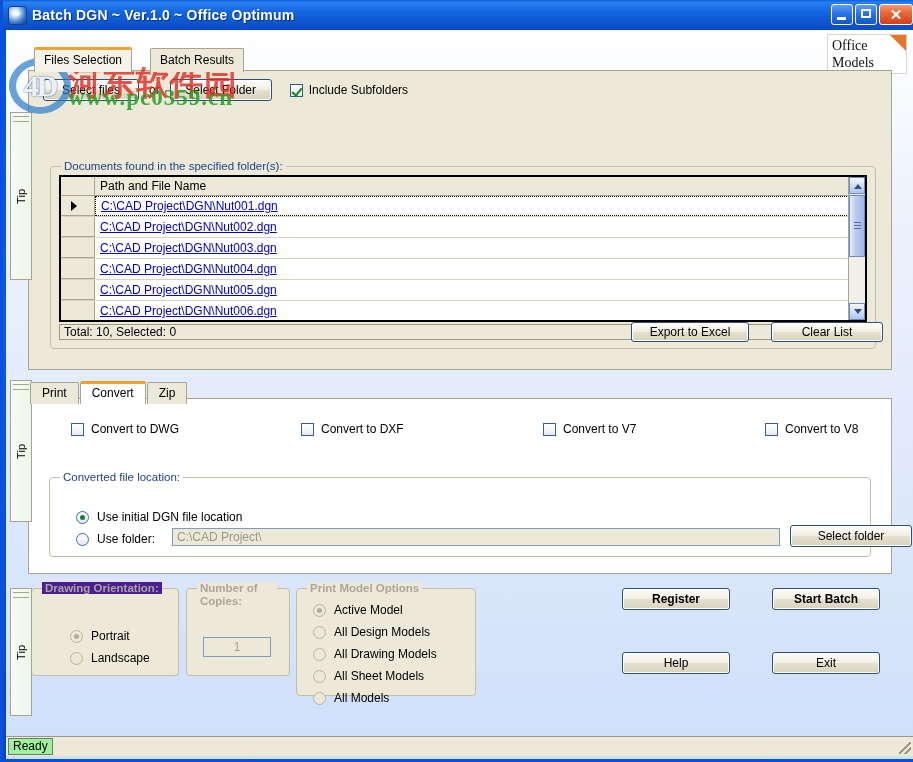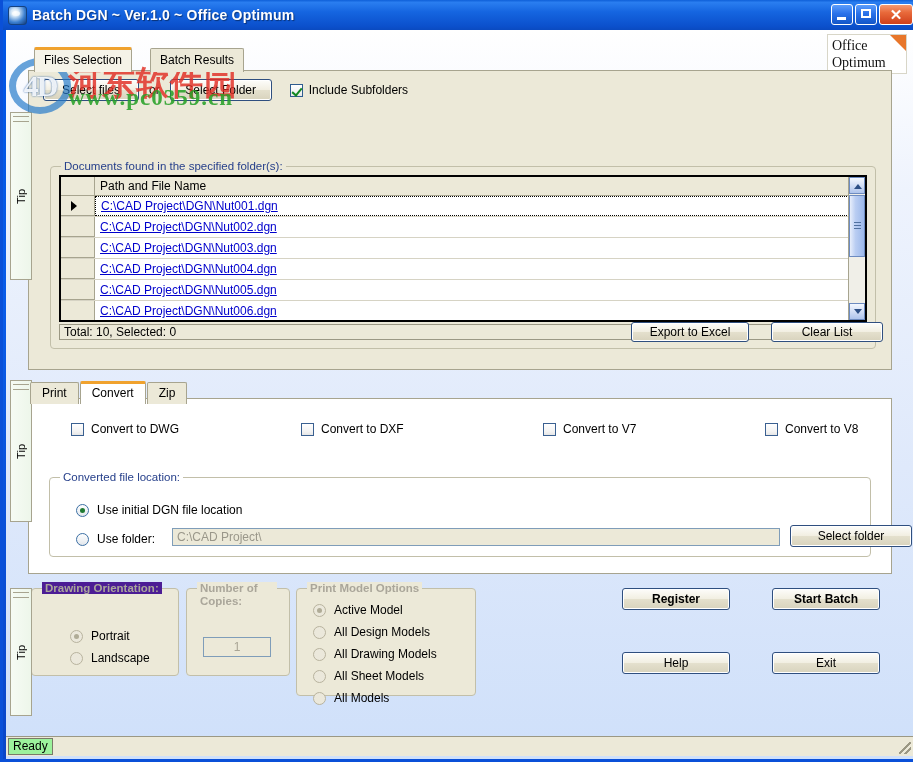--- a/index.html
+++ b/index.html
@@ -471,21 +471,21 @@
           <span class="glyph close-glyph">✕</span>
         </div>
       </div>
     </div>
 
     <div class="client">
 
       <div class="oo-logo">
         <div class="oo-tri"></div>
         <div>Office</div>
-        <div>Optimum</div>
+        <div>Models</div>
       </div>
 
       <div class="toptabs">
         <div class="toptab active">Files Selection</div>
         <div class="toptab inactive">Batch Results</div>
       </div>
 
       <div class="toppanel">
 
         <div style="position:absolute;left:14px;top:8px;display:flex;align-items:center;gap:10px;">
@@ -581,21 +581,21 @@
           </div>
           <div class="cvt-item">
             <span class="cbox plain"></span>
             <span class="lbl">Convert to V8</span>
           </div>
         </div>
 
         <div class="group" style="left:20px;top:78px;width:822px;height:80px;background:#ffffff;">
           <span class="legend blue-legend" style="background:#ffffff;">Converted file location:</span>
 
-          <div style="position:absolute;left:26px;top:25px;display:flex;align-items:center;gap:8px;">
+          <div style="position:absolute;left:26px;top:32px;display:flex;align-items:center;gap:8px;">
             <span class="radio on"></span>
             <span class="lbl">Use initial DGN file location</span>
           </div>
 
           <div style="position:absolute;left:26px;top:54px;display:flex;align-items:center;gap:8px;">
             <span class="radio"></span>
             <span class="lbl">Use folder:</span>
           </div>
 
           <input type="text" readonly="" class="lbl" style="position: absolute; left: 122px; top: 50px; width: 608px; height: 18px; background: rgb(236, 233, 216); border: 1px solid rgb(127, 157, 185); box-sizing: border-box; color: rgb(154, 151, 138); padding-left: 4px; font-family: &quot;Liberation Sans&quot;, sans-serif;" value="C:\CAD Project\">

